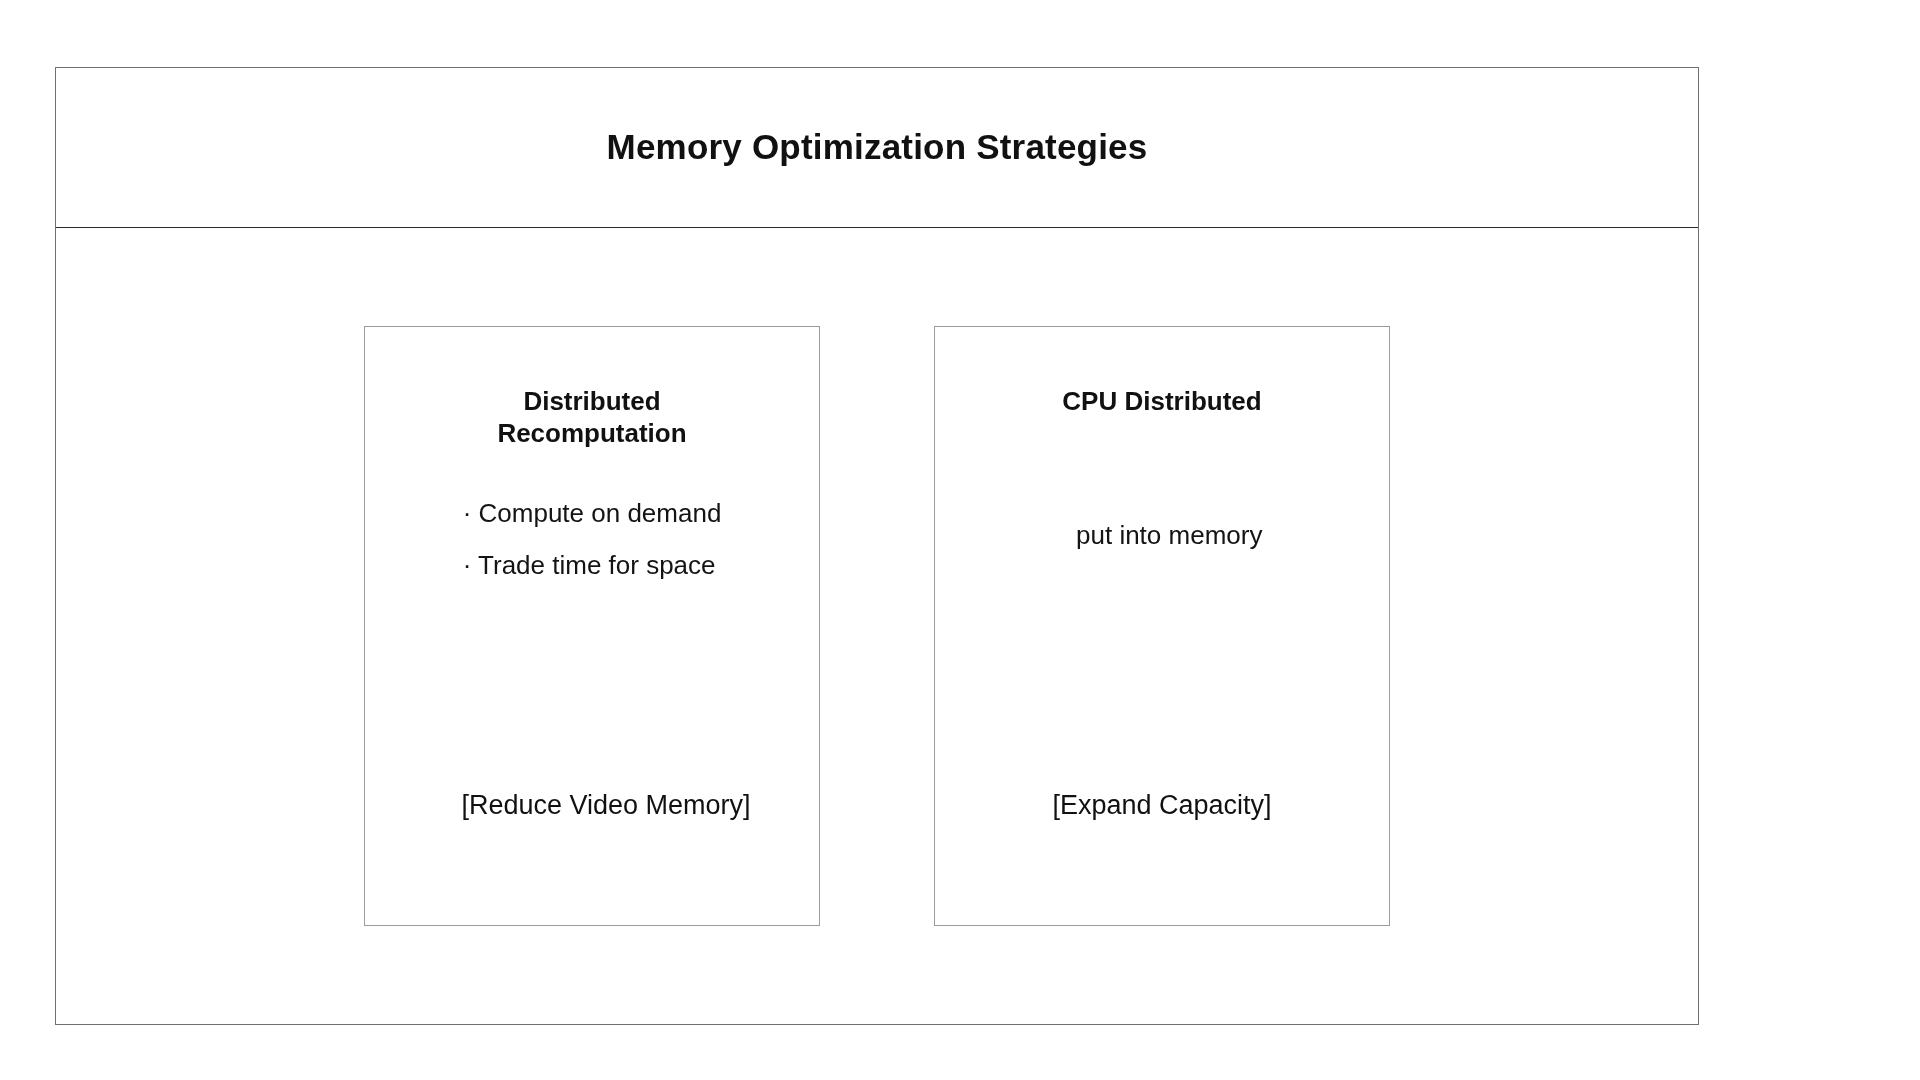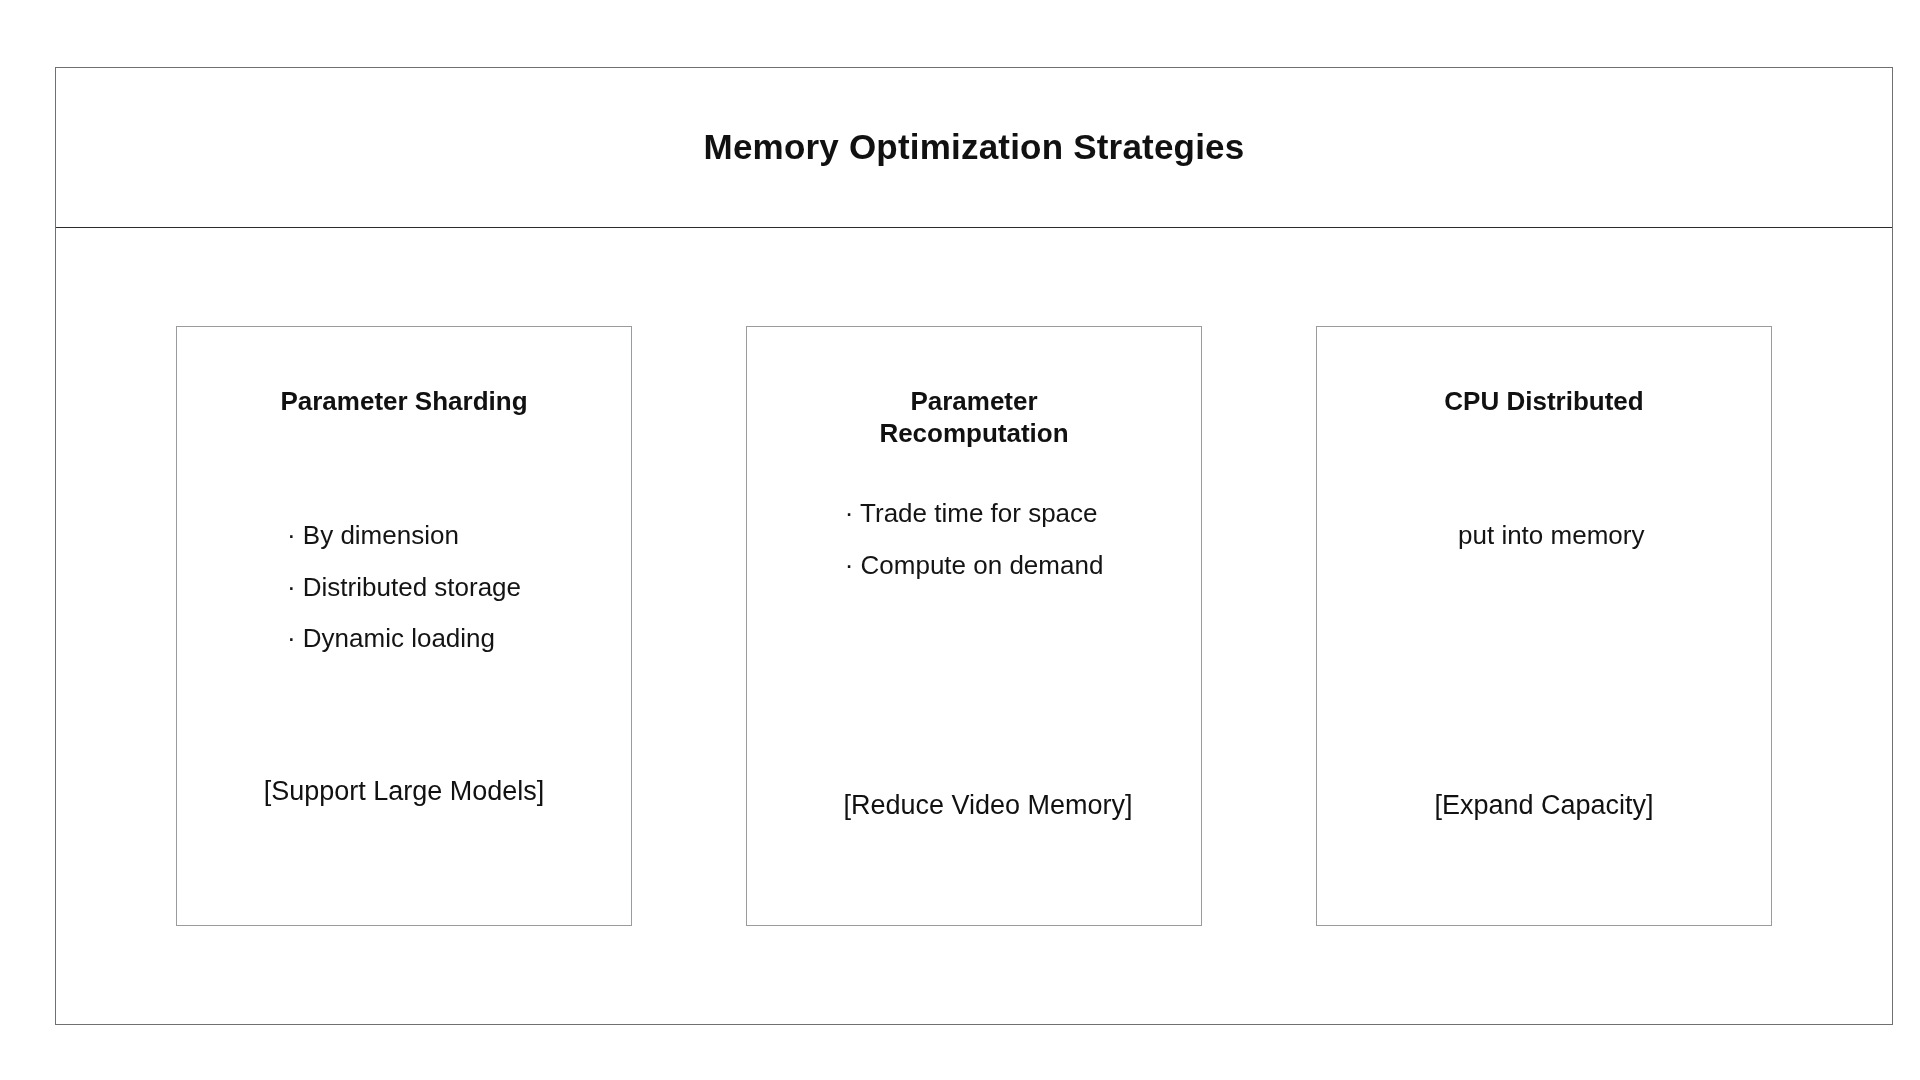--- a/index.html
+++ b/index.html
@@ -21,21 +21,21 @@
     width: 1920px;
     height: 1080px;
     background: #ffffff;
   }
 
   
   .diagram-frame {
     position: absolute;
     left: 55px;
     top: 67px;
-    width: 1838px;
+    width: 1644px;
     height: 958px;
     box-sizing: border-box;
     border: 1.6px solid #6f7071;
     background: #ffffff;
     display: flex;
     flex-direction: column;
   }
 
   
   .title-band {
@@ -126,36 +126,27 @@
 <div class="stage">
 
   <div class="diagram-frame">
 
     <div class="title-band">
       <div class="diagram-title">Memory Optimization Strategies</div>
     </div>
 
     <div class="card-area">
 
-      <div class="card card--1">
-        <div class="card-title">Parameter Sharding</div>
-        <div class="card-bullets">
-          <div class="bullet-line">· By dimension</div>
-          <div class="bullet-line">· Distributed storage</div>
-          <div class="bullet-line">· Dynamic loading</div>
-        </div>
-        <div class="card-footer">[Support Large Models]</div>
-      </div>
 
       <div class="card card--2">
-        <div class="card-title">Parameter
+        <div class="card-title">Distributed
 Recomputation</div>
         <div class="card-bullets">
+          <div class="bullet-line">· Compute on demand</div>
           <div class="bullet-line">· Trade time for space</div>
-          <div class="bullet-line">· Compute on demand</div>
         </div>
         <div class="card-footer">[Reduce Video Memory]</div>
       </div>
 
       <div class="card card--3">
         <div class="card-title">CPU Distributed</div>
         <div class="card-bullets">
           <div class="bullet-line">  put into memory</div>
         </div>
         <div class="card-footer">[Expand Capacity]</div>

